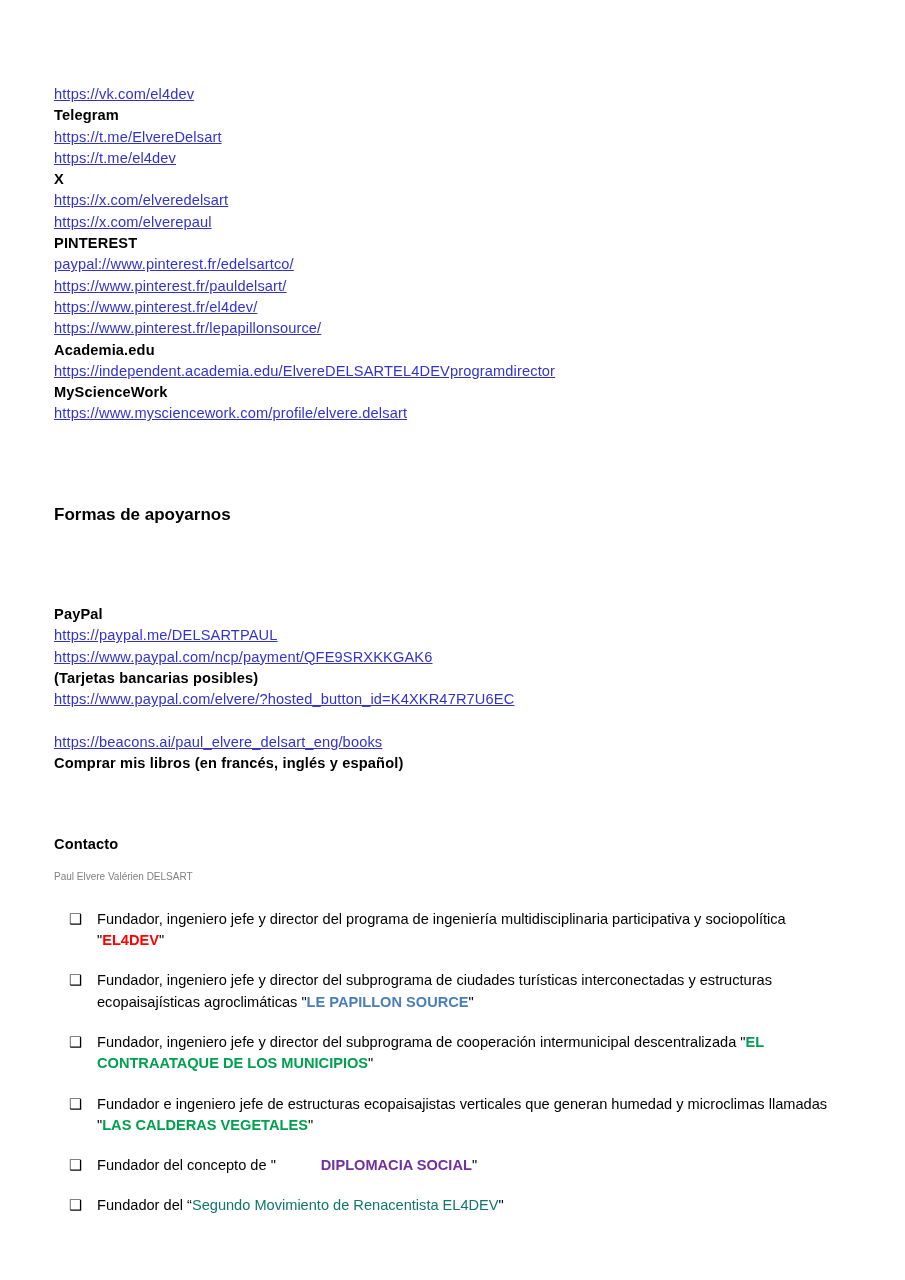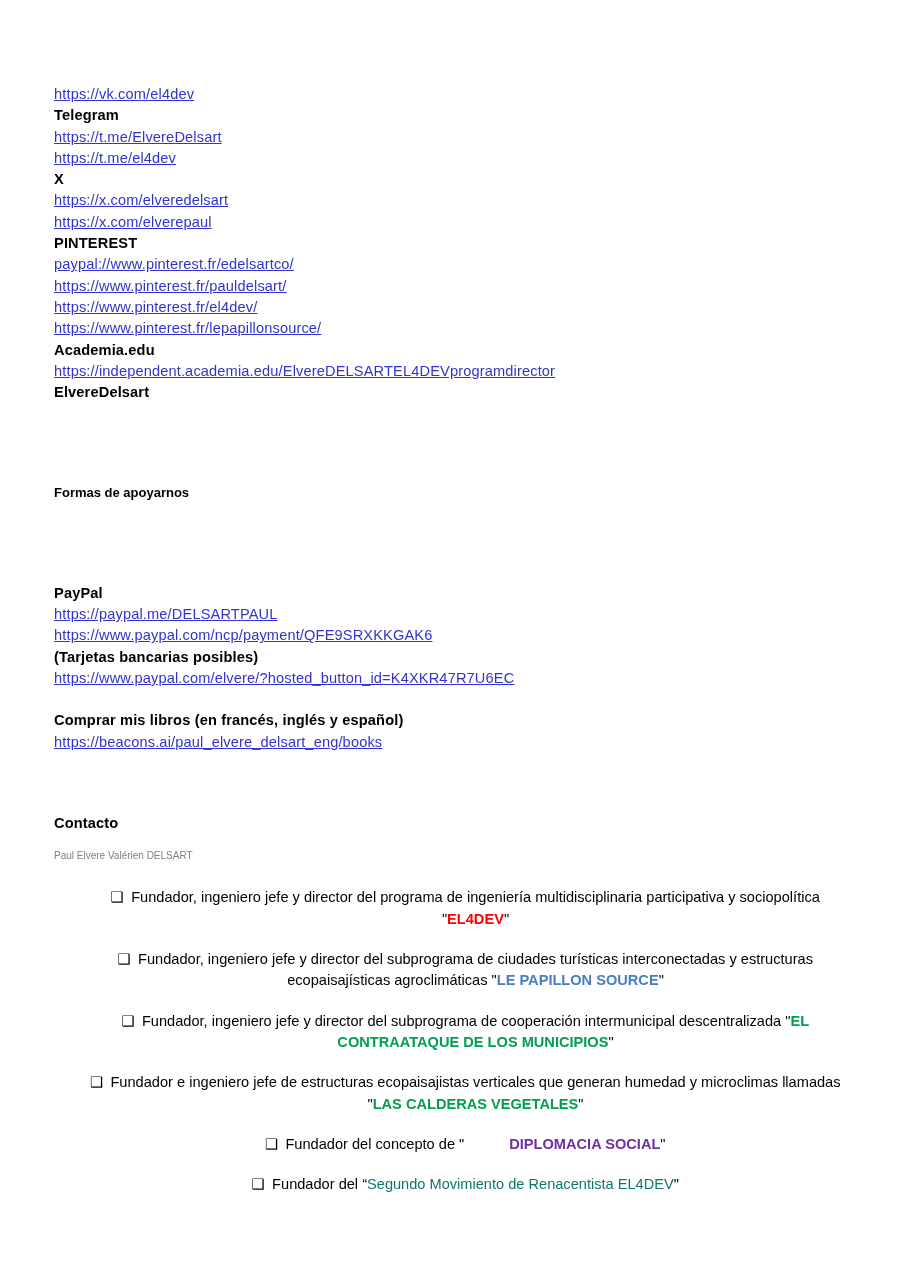--- a/index.html
+++ b/index.html
@@ -45,37 +45,36 @@
     color: #000000;
     font-weight: bold;
   }
 
   .gap-lg { height: 79px; }
   .gap-sm { height: 21px; }
   .gap-xs { height: 11px; }
   .gap-xl { height: 60px; }
 
   .heading {
-    font-size: 13px;
+    font-size: 17px;
     line-height: 21.3px;
     font-weight: bold;
     color: #000000;
   }
 
   .name-line {
     font-size: 10px;
     line-height: 21.3px;
     color: #808080;
   }
 
   ul.bullets {
     list-style: none;
     margin: 0;
     padding: 0;
-    text-align: center;
   }
   ul.bullets li {
     position: relative;
     padding-left: 43px;
     margin-bottom: 19px;
     font-size: 14.6px;
     line-height: 21.3px;
     color: #000000;
     text-indent: -14px;
   }
@@ -107,42 +106,43 @@
         <div class="line plain">X</div>
         <div class="line link">https://x.com/elveredelsart</div>
         <div class="line link">https://x.com/elverepaul</div>
         <div class="line plain">PINTEREST</div>
         <div class="line link">paypal://www.pinterest.fr/edelsartco/</div>
         <div class="line link">https://www.pinterest.fr/pauldelsart/</div>
         <div class="line link">https://www.pinterest.fr/el4dev/</div>
         <div class="line link">https://www.pinterest.fr/lepapillonsource/</div>
         <div class="line plain">Academia.edu</div>
         <div class="line link">https://independent.academia.edu/ElvereDELSARTEL4DEVprogramdirector</div>
-        <div class="line plain">ElvereDelsart</div>
+        <div class="line plain">MyScienceWork</div>
+        <div class="line link">https://www.mysciencework.com/profile/elvere.delsart</div>
       </div>
 
     <div class="gap-lg"></div>
 
     <div class="heading">Formas de apoyarnos</div>
 
     <div class="gap-lg"></div>
 
     <div id="paypal-block">
         <div class="line plain">PayPal</div>
         <div class="line link">https://paypal.me/DELSARTPAUL</div>
         <div class="line link">https://www.paypal.com/ncp/payment/QFE9SRXKKGAK6</div>
         <div class="line plain">(Tarjetas bancarias posibles)</div>
         <div class="line link">https://www.paypal.com/elvere/?hosted_button_id=K4XKR47R7U6EC</div>
       </div>
 
     <div class="gap-sm"></div>
 
     <div id="books-block">
+        <div class="line link">https://beacons.ai/paul_elvere_delsart_eng/books</div>
         <div class="line plain">Comprar mis libros (en francés, inglés y español)</div>
-        <div class="line link">https://beacons.ai/paul_elvere_delsart_eng/books</div>
       </div>
 
     <div class="gap-xl"></div>
 
     <div class="line plain">Contacto</div>
 
     <div class="gap-xs"></div>
 
     <div class="name-line">Paul Elvere Valérien DELSART</div>
 

